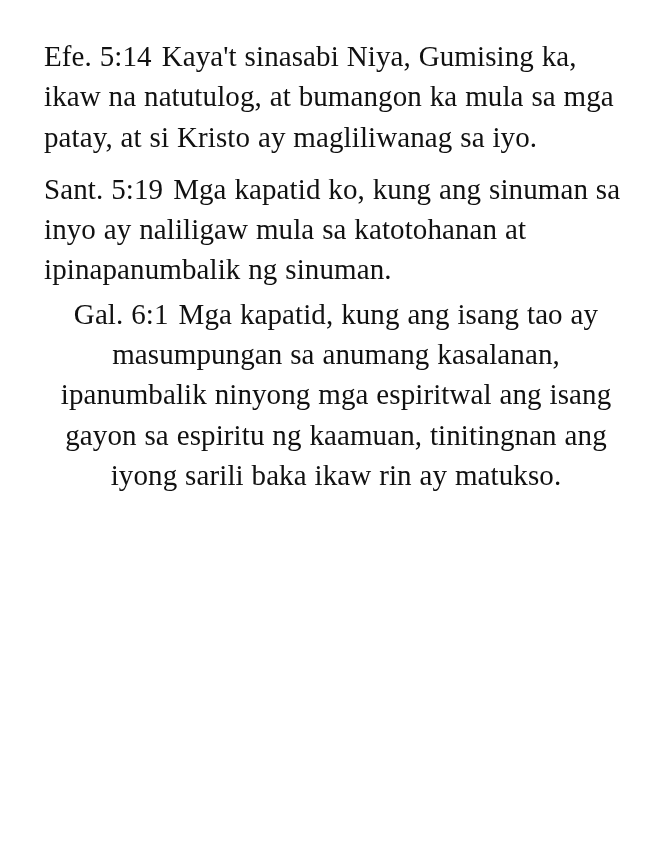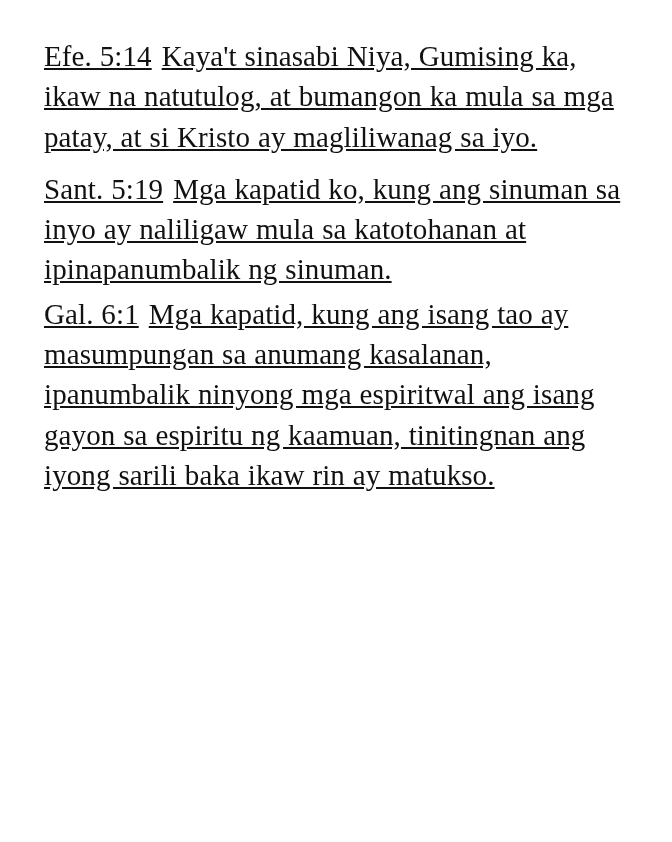--- a/index.html
+++ b/index.html
@@ -13,41 +13,40 @@
     font-family: "Liberation Serif", "DejaVu Serif", serif;
     color: #111111;
     overflow: hidden;
   }
   .page {
     width: 672px;
     height: 842px;
     box-sizing: border-box;
     padding: 36px 44px 0 44px;
     background: #ffffff;
-    text-decoration: underline;
   }
   .passage {
     margin: 0 0 14px 0;
     font-size: 29px;
     line-height: 1.39;
     letter-spacing: 0.1px;
     color: #111111;
     text-align: left;
     word-spacing: 0.5px;
   }
   .passage .ref {
     white-space: nowrap;
   }
   .passage .gap {
     display: inline-block;
     width: 10px;
   }
   .p1 { margin-bottom: 12px; }
   .p2 { margin-bottom: 4px; }
-  .p3 { margin-bottom: 16px; }
+  .p3 { margin-bottom: 16px; text-align: center; }
 </style>
 </head>
 <body>
 
 <div class="page">
 
   <p class="passage p1">
     <span class="ref">Efe. 5:14</span><span class="gap"></span><span>Kaya't sinasabi Niya, Gumising ka, ikaw na natutulog, at bumangon ka mula sa mga patay, at si Kristo ay magliliwanag sa iyo.</span>
   </p>
 

